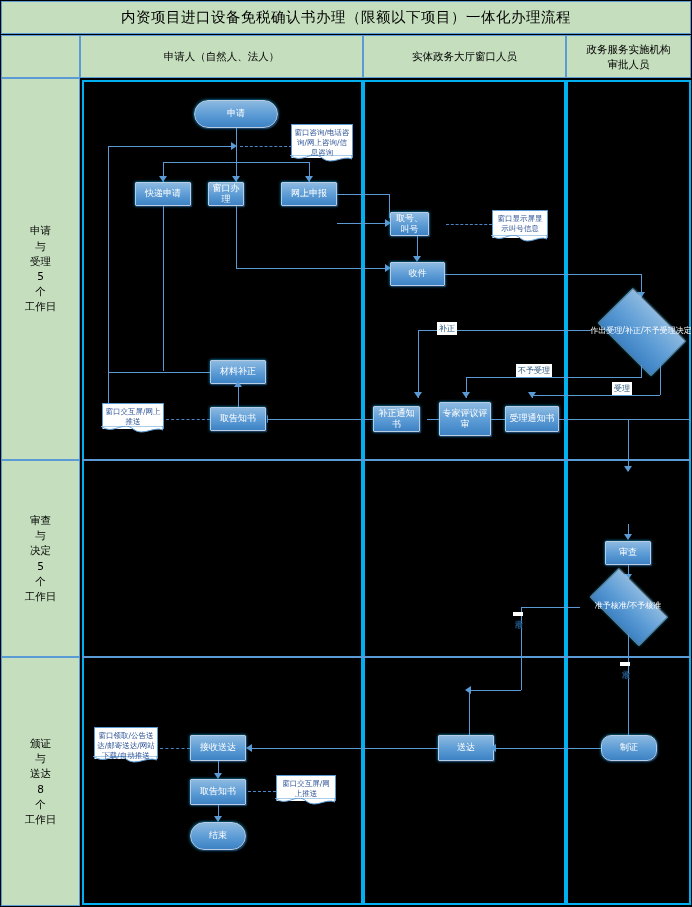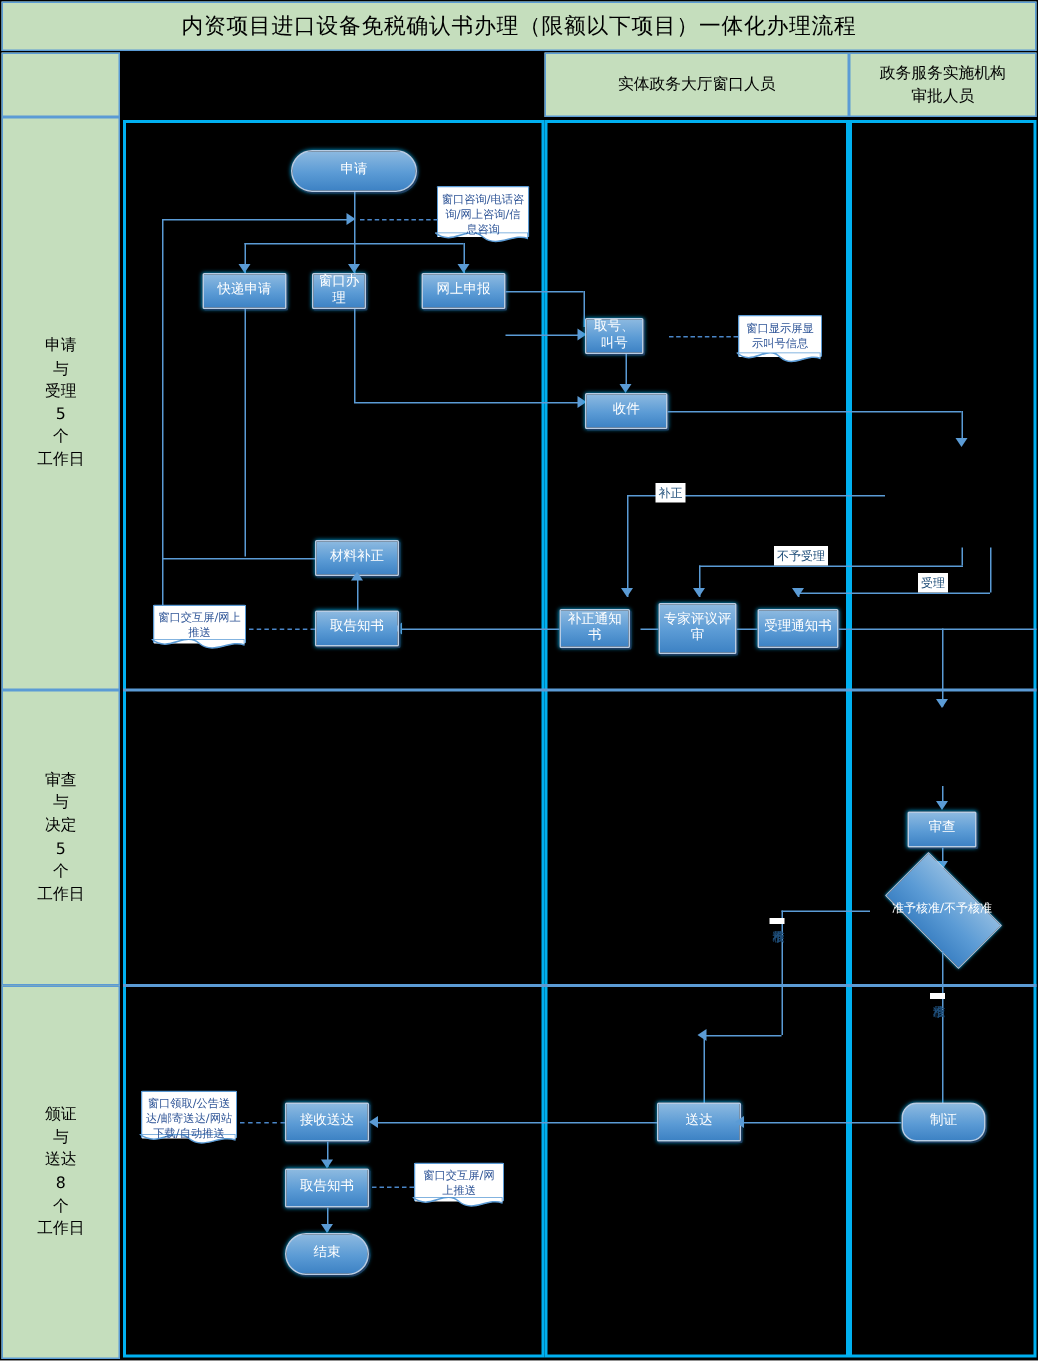--- a/index.html
+++ b/index.html
@@ -60,20 +60,23 @@
 </head>
 <body>
 
 <div id="page">
 
   <div class="band title-band">
     <div class="t">内资项目进口设备免税确认书办理（限额以下项目）一体化办理流程</div>
   </div>
 
   <div class="hdr" style="left:1px;top:35px;width:79px;height:43px;"></div>
+  <div class="hdr" style="left:80px;top:35px;width:283px;height:43px;">
+    <span>申请人（自然人、法人）</span>
+  </div>
   <div class="hdr" style="left:363px;top:35px;width:203px;height:43px;">
     <span>实体政务大厅窗口人员</span>
   </div>
   <div class="hdr" style="left:566px;top:35px;width:125px;height:43px;white-space:pre-line;">
     <span>政务服务实施机构
 审批人员</span>
   </div>
 
   <div class="lane" style="left:1px;top:78px;width:79px;height:382px;white-space:pre-line;">
     <span>申请
@@ -169,20 +172,26 @@
   <div class="arw dn" style="left:413px;top:256px;"></div>
 
   <div class="node proc" style="left:390px;top:262px;width:55px;height:24px;">
     <span>收件</span>
   </div>
 
   <div class="ln lnh" style="left:445px;top:274px;width:196px;"></div>
   <div class="ln lnv" style="left:641px;top:274px;height:22px;"></div>
   <div class="arw dn" style="left:637px;top:292px;"></div>
 
+  <div class="diamond" style="left:589px;top:297px;width:104px;height:68px;">
+    <div class="dg"></div>
+    <div class="dt">
+        <span>作出受理/补正/不予受理决定</span>
+      </div>
+  </div>
 
   <div class="ln lnh" style="left:418px;top:330px;width:172px;"></div>
   <div class="ln lnv" style="left:418px;top:330px;height:68px;"></div>
   <div class="elabel" style="left:437px;top:322px;">补正</div>
   <div class="arw dn" style="left:414px;top:392px;"></div>
 
   <div class="ln lnv" style="left:641px;top:365px;height:12px;"></div>
   <div class="ln lnh" style="left:466px;top:377px;width:176px;"></div>
   <div class="ln lnv" style="left:466px;top:377px;height:21px;"></div>
   <div class="elabel" style="left:516px;top:364px;">不予受理</div>

